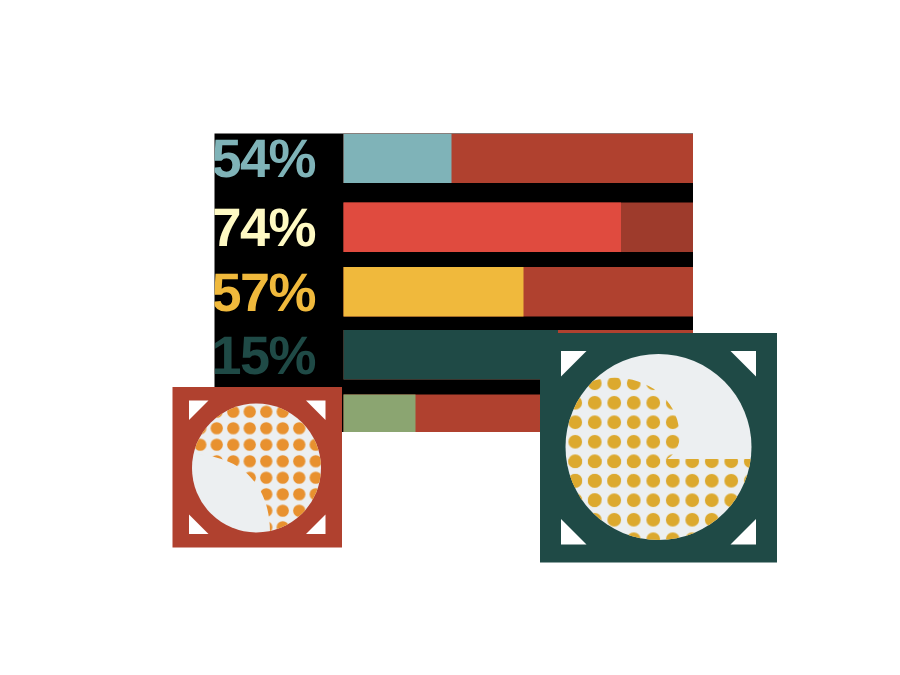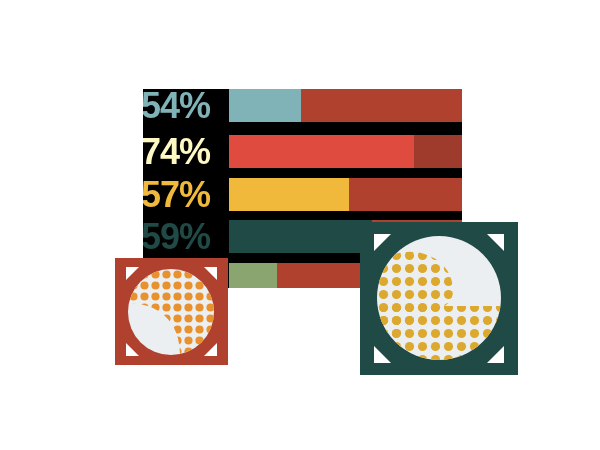--- a/index.html
+++ b/index.html
@@ -120,21 +120,21 @@
 
     <div class="row" style="top:89px;">
       <div class="row-label" style="color:#f0b93c;">57%</div>
       <div class="bar">
         <div class="seg" style="left:0;right:0;background:#b0412f;"></div>
         <div class="seg" style="left:0;width:120px;background:#f0b93c;"></div>
       </div>
     </div>
 
     <div class="row" style="top:131px;">
-      <div class="row-label" style="color:#1f4a46;">59%</div>
+      <div class="row-label" style="color:#1f4a46;">15%</div>
       <div class="bar">
         <div class="seg" style="left:0;right:0;background:#b0412f;"></div>
         <div class="seg" style="left:0;width:143px;background:#1f4a46;"></div>
       </div>
     </div>
 
     <div class="row" style="top:174px;">
       <div class="row-label" style="color:#8ba571;"></div>
       <div class="bar">
         <div class="seg" style="left:0;width:141px;background:#b0412f;"></div>

